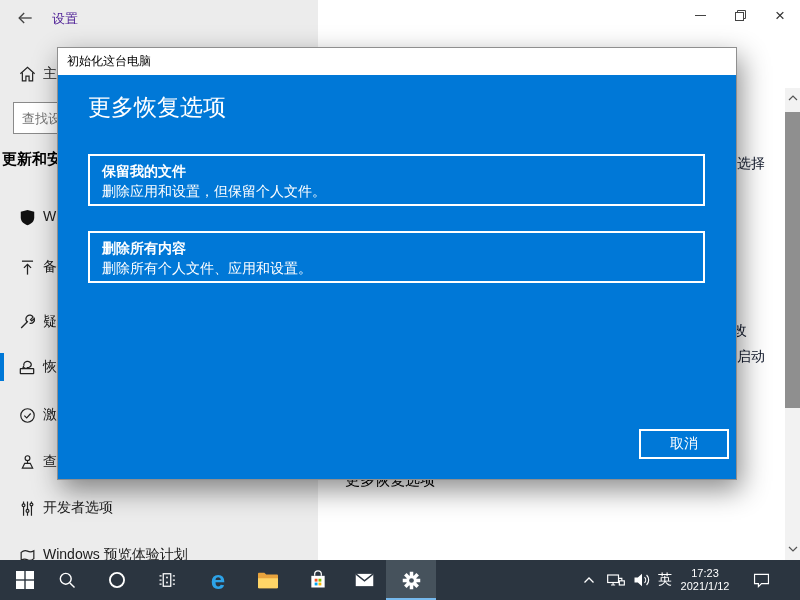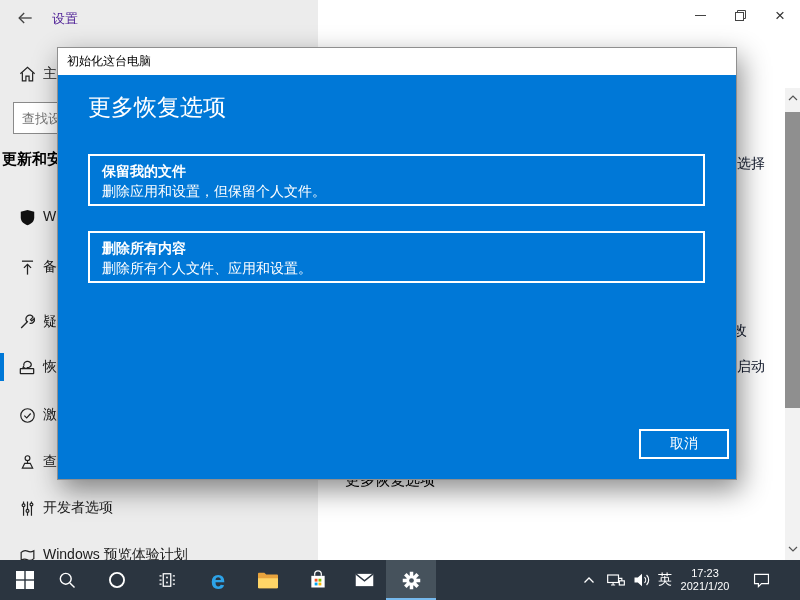--- a/index.html
+++ b/index.html
@@ -188,21 +188,21 @@
             </g>
           </svg>
       </span>
       <span class="row-label">开发者选项</span>
     </div>
   </div>
 
   <div class="main">
     <div class="frag" style="left:419px;top:155px">选择</div>
     <div class="frag" style="left:401px;top:322px">更改</div>
-    <div class="frag" style="left:419px;top:358px">启动</div>
+    <div class="frag" style="left:419px;top:348px">启动</div>
     <div class="more-heading" style="left:27px">更多恢复选项</div>
 
     <div class="scrollbar" style="left:467px">
       <span class="sb-arrow sb-up">
         <svg width="10" height="8" viewBox="0 0 10 8">
             <path d="M1 6 L5 2 L9 6" stroke="#555" fill="none" stroke-width="1.2"></path>
           </svg>
       </span>
       <span class="sb-thumb"></span>
       <span class="sb-arrow sb-down">
@@ -347,21 +347,21 @@
             <path d="M15 6.5 a5 5 0 0 1 0 7"></path>
             <path d="M17.5 4 a8.5 8.5 0 0 1 0 12"></path>
           </g>
         </svg>
     </div>
     <div class="tb-item" style="left:652px;width:26px">
       <span class="ime">英</span>
     </div>
     <div class="clock">
       <span>17:23</span>
-      <span>2021/1/20</span>
+      <span>2021/1/12</span>
     </div>
     <div class="tb-item" style="left:744px;width:34px">
       <svg width="19" height="17" viewBox="0 0 24 22">
           <path d="M3 3 H21 V15 H12 L8 19 V15 H3 Z" stroke="#fff" stroke-width="1.5" fill="none"></path>
         </svg>
     </div>
   </div>
 
 </div>
 

